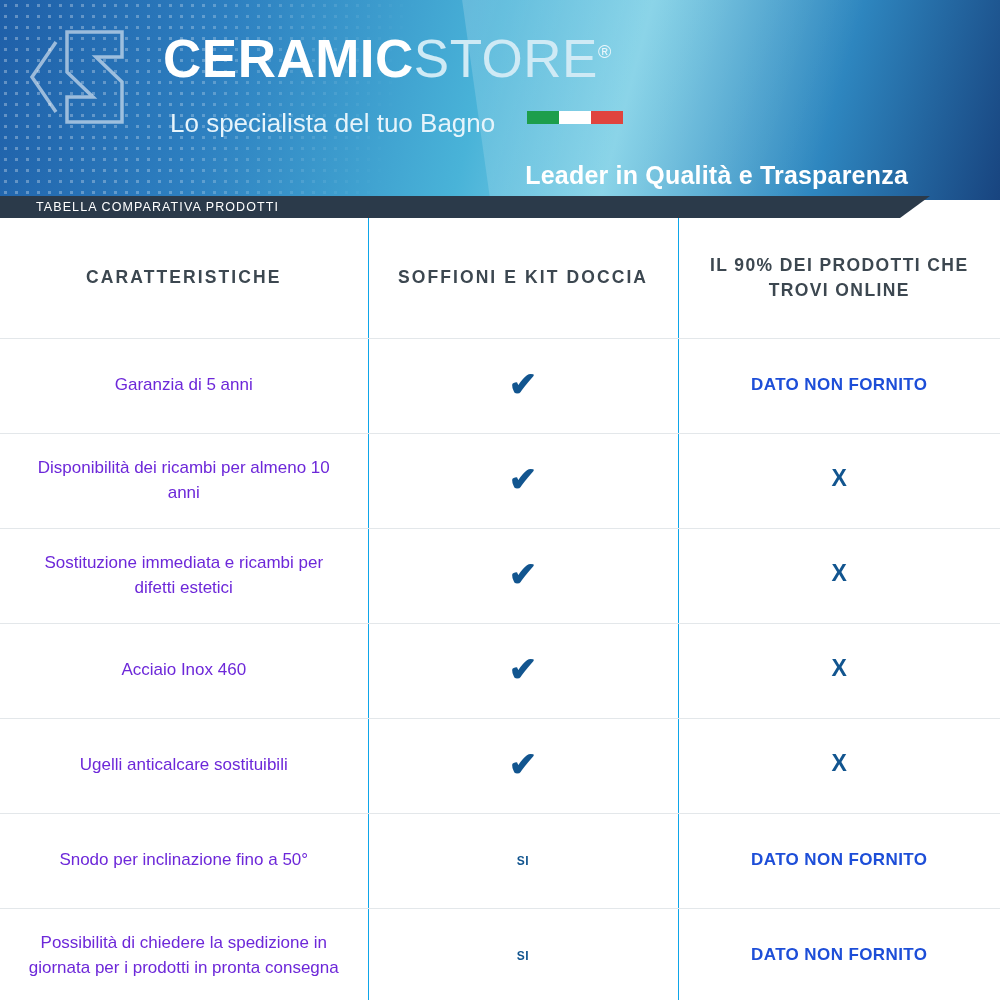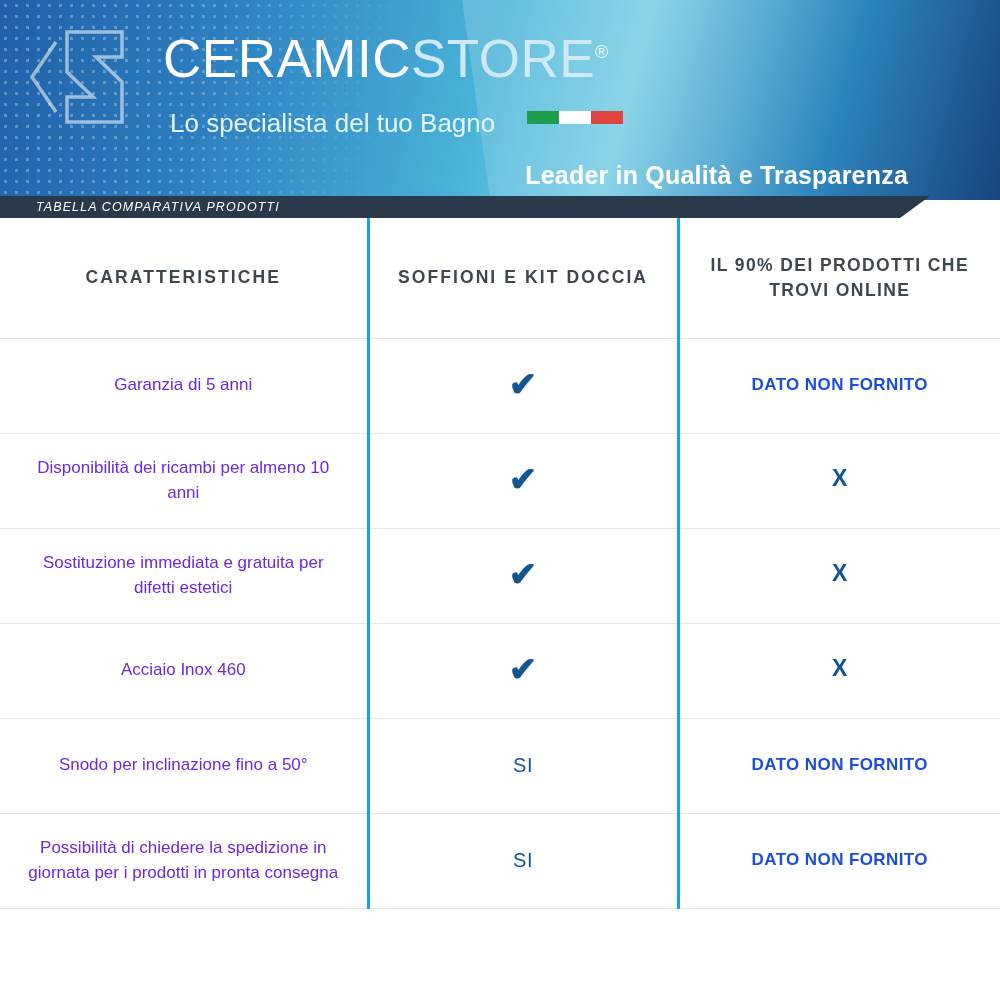--- a/index.html
+++ b/index.html
@@ -30,21 +30,21 @@
     position: absolute; right: -120px; top: -60px; width: 640px; height: 330px;
     background: linear-gradient(115deg, rgba(255,255,255,.18) 0%, rgba(255,255,255,0) 55%);
     transform: rotate(-8deg);
   }
   .logo-mark { position: absolute; left: 26px; top: 22px; width: 124px; height: 110px; }
   .brand {
     position: absolute; left: 163px; top: 32px;
     font-size: 53px; letter-spacing: .5px; line-height: 1;
     font-weight: 700; white-space: nowrap;
   }
-  .brand .b1 { color: #ffffff; font-weight: 400; }
+  .brand .b1 { color: #ffffff; font-weight: 700; }
   .brand .b2 { color: #cfeaf5; font-weight: 400; }
   .brand .reg { font-size: 18px; vertical-align: super; color: #eaf6fb; font-weight: 400; }
   .tagline {
     position: absolute; left: 170px; top: 108px;
     font-size: 26px; color: #e6f4fb; font-weight: 400; white-space: nowrap;
   }
   .flag {
     position: absolute; left: 527px; top: 111px;
     width: 96px; height: 13px; display: flex; border: 0;
   }
@@ -58,32 +58,32 @@
     letter-spacing: .2px;
   }
   .ribbon {
     position: absolute; left: 0; top: 196px; width: 930px; height: 22px;
     background: #2b3a4a;
     clip-path: polygon(0 0, 930px 0, 900px 22px, 0 22px);
     display: flex; align-items: center;
   }
   .ribbon-text {
     color: #ffffff; font-size: 12.5px; letter-spacing: 1.1px;
-    padding-left: 36px; font-weight: 400; white-space: nowrap; font-style: italic;
+    padding-left: 36px; font-weight: 400; white-space: nowrap;
   }
 
   
   .table-wrap { position: absolute; left: 0; top: 218px; width: 1000px; }
   table.cmp { width: 1000px; border-collapse: collapse; table-layout: fixed; }
   table.cmp col.c1 { width: 368px; }
   table.cmp col.c2 { width: 310px; }
   table.cmp col.c3 { width: 322px; }
 
   table.cmp th, table.cmp td {
-    border-right: 3px solid #0ea5e9;
+    border-right: 1px solid #0ea5e9;
     border-bottom: 1px solid #e3e7ea;
     text-align: center;
     vertical-align: middle;
     color: #3c4750;
   }
   table.cmp th:last-child, table.cmp td:last-child { border-right: none; }
 
   thead th {
     height: 120px;
     font-size: 17.5px;
@@ -93,21 +93,21 @@
     line-height: 1.42;
     padding: 0 16px;
   }
   thead th.head-long { letter-spacing: 1.4px; }
 
   tbody td { font-size: 17px; line-height: 1.45; padding: 0 22px; font-weight: 400; }
   tbody tr { height: 95px; }
   tbody td.feature { color: #6d28d9; }
   .mark-check { color: #12558f; font-size: 34px; line-height: 1; font-weight: 700; }
   .mark-x { color: #12558f; font-size: 23px; font-weight: 700; line-height: 1; }
-  .mark-si { color: #12558f; font-size: 20px; font-weight: 400; letter-spacing: .6px; }
+  .mark-si { color: #12558f; font-size: 12px; font-weight: 700; letter-spacing: .6px; }
   .mark-nd { color: #1d4ed8; font-size: 17px; font-weight: 700; letter-spacing: .4px; text-align: center; }
 </style>
 </head>
 <body>
 
 <div class="page">
 
   <div class="header">
     <div class="header-dots"></div>
     <div class="header-sheen"></div>
@@ -155,26 +155,31 @@
             <td class="feature">Garanzia di 5 anni</td>
             <td><span class="mark-check">✔</span></td>
             <td><span class="mark-nd">DATO NON FORNITO</span></td>
           </tr>
           <tr>
             <td class="feature">Disponibilità dei ricambi per almeno 10 anni</td>
             <td><span class="mark-check">✔</span></td>
             <td><span class="mark-x">X</span></td>
           </tr>
           <tr>
-            <td class="feature">Sostituzione immediata e gratuita per difetti estetici</td>
+            <td class="feature">Sostituzione immediata e ricambi per difetti estetici</td>
             <td><span class="mark-check">✔</span></td>
             <td><span class="mark-x">X</span></td>
           </tr>
           <tr>
             <td class="feature">Acciaio Inox 460</td>
+            <td><span class="mark-check">✔</span></td>
+            <td><span class="mark-x">X</span></td>
+          </tr>
+          <tr>
+            <td class="feature">Ugelli anticalcare sostituibili</td>
             <td><span class="mark-check">✔</span></td>
             <td><span class="mark-x">X</span></td>
           </tr>
           <tr>
             <td class="feature">Snodo per inclinazione fino a 50°</td>
             <td><span class="mark-si">SI</span></td>
             <td><span class="mark-nd">DATO NON FORNITO</span></td>
           </tr>
           <tr>
             <td class="feature">Possibilità di chiedere la spedizione in giornata per i prodotti in pronta consegna</td>

